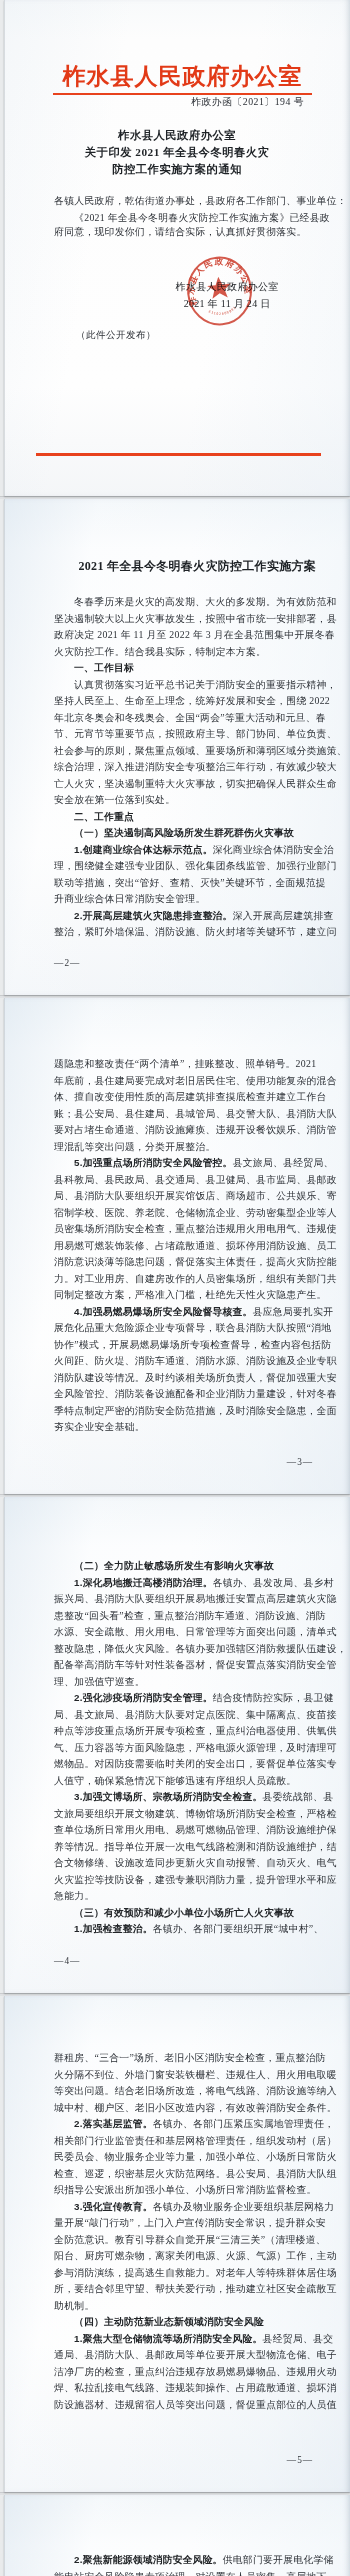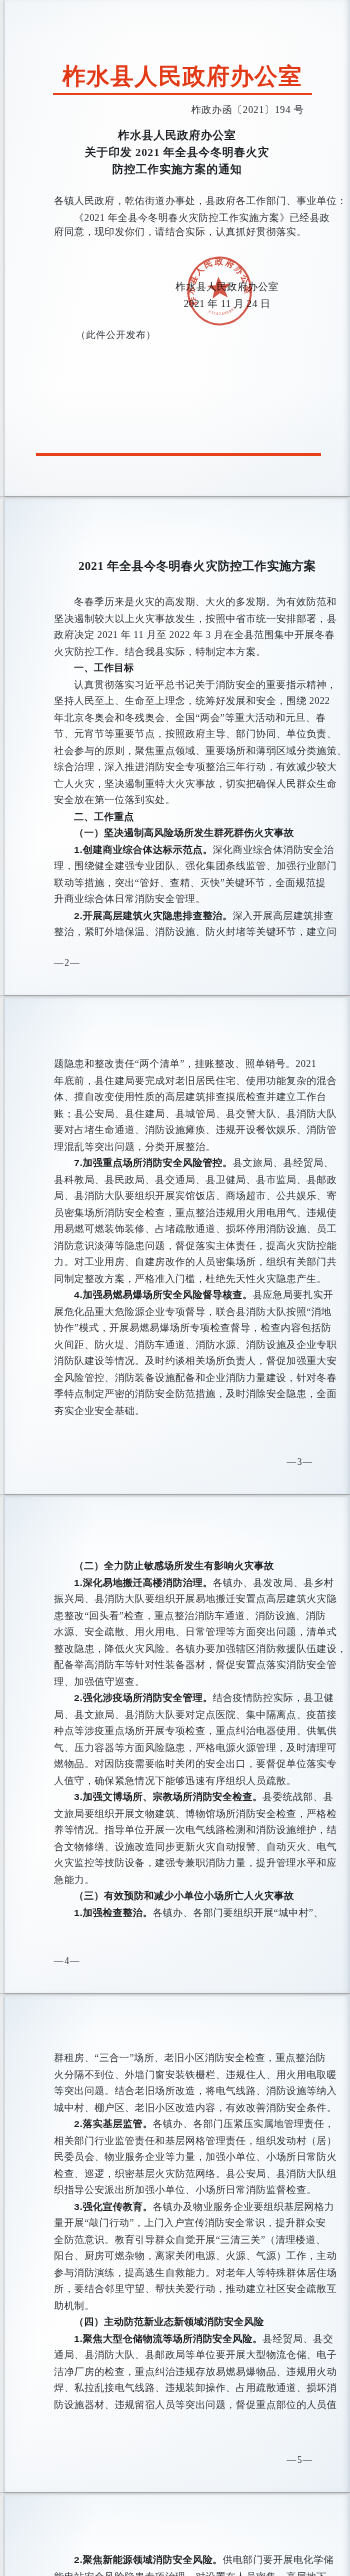--- a/index.html
+++ b/index.html
@@ -34,21 +34,21 @@
 
   
   .red-head{
     position:absolute;left:49px;top:60px;width:259px;height:33px;
     font-size:23px;line-height:33px;font-weight:700;text-align:center;
     color:#e23a17;letter-spacing:1px;font-family:"Liberation Serif","DejaVu Serif",serif;
   }
   .red-rule{position:absolute;left:49px;top:93px;width:259px;height:2.1px;background:#e8421d;}
   .red-rule--bottom{left:32px;top:453px;width:285px;height:2.6px;}
   .doc-no{
-    position:absolute;top:104px;right:46px;height:12.4px;
+    position:absolute;top:96px;right:46px;height:12.4px;
     font-size:9.8px;line-height:12.4px;color:#2c3036;letter-spacing:0.5px;
   }
   .doc-title{
     position:absolute;left:0;top:127px;width:346px;
     text-align:center;font-size:11.3px;line-height:17px;font-weight:700;color:#1f2327;
     letter-spacing:0.5px;
   }
   .recipient{
     position:absolute;left:50px;top:194px;width:289px;height:14.4px;
     font-size:9.8px;line-height:14.4px;letter-spacing:0.3px;white-space:nowrap;text-align:right;
@@ -159,23 +159,24 @@
   <div class="gap"></div>
 
   <section class="page">
     <div class="lines" style="top:58px">
         <div class="dl"><span class="sr">题隐患和整改责任“两个清单”，挂账整改、照单销号。2021</span></div>
         <div class="dl"><span class="sr">年底前，县住建局要完成对老旧居民住宅、使用功能复杂的混合</span></div>
         <div class="dl"><span class="sr">体、擅自改变使用性质的高层建筑排查摸底检查并建立工作台</span></div>
         <div class="dl"><span class="sr">账；县公安局、县住建局、县城管局、县交警大队、县消防大队</span></div>
         <div class="dl"><span class="sr">要对占堵生命通道、消防设施瘫痪、违规开设餐饮娱乐、消防管</span></div>
         <div class="dl"><span class="sr">理混乱等突出问题，分类开展整治。</span></div>
-        <div class="dl ind"><span class="sb">7.加强重点场所消防安全风险管控。</span><span class="sr">县文旅局、县经贸局、</span></div>
+        <div class="dl ind"><span class="sb">5.加强重点场所消防安全风险管控。</span><span class="sr">县文旅局、县经贸局、</span></div>
         <div class="dl"><span class="sr">县科教局、县民政局、县交通局、县卫健局、县市监局、县邮政</span></div>
         <div class="dl"><span class="sr">局、县消防大队要组织开展宾馆饭店、商场超市、公共娱乐、寄</span></div>
+        <div class="dl"><span class="sr">宿制学校、医院、养老院、仓储物流企业、劳动密集型企业等人</span></div>
         <div class="dl"><span class="sr">员密集场所消防安全检查，重点整治违规用火用电用气、违规使</span></div>
         <div class="dl"><span class="sr">用易燃可燃装饰装修、占堵疏散通道、损坏停用消防设施、员工</span></div>
         <div class="dl"><span class="sr">消防意识淡薄等隐患问题，督促落实主体责任，提高火灾防控能</span></div>
         <div class="dl"><span class="sr">力。对工业用房、自建房改作的人员密集场所，组织有关部门共</span></div>
         <div class="dl"><span class="sr">同制定整改方案，严格准入门槛，杜绝先天性火灾隐患产生。</span></div>
         <div class="dl ind"><span class="sb">4.加强易燃易爆场所安全风险督导核查。</span><span class="sr">县应急局要扎实开</span></div>
         <div class="dl"><span class="sr">展危化品重大危险源企业专项督导，联合县消防大队按照“消地</span></div>
         <div class="dl"><span class="sr">协作”模式，开展易燃易爆场所专项检查督导，检查内容包括防</span></div>
         <div class="dl"><span class="sr">火间距、防火堤、消防车通道、消防水源、消防设施及企业专职</span></div>
         <div class="dl"><span class="sr">消防队建设等情况。及时约谈相关场所负责人，督促加强重大安</span></div>
@@ -199,20 +200,21 @@
         <div class="dl"><span class="sr">配备举高消防车等针对性装备器材，督促安置点落实消防安全管</span></div>
         <div class="dl"><span class="sr">理、加强值守巡查。</span></div>
         <div class="dl ind"><span class="sb">2.强化涉疫场所消防安全管理。</span><span class="sr">结合疫情防控实际，县卫健</span></div>
         <div class="dl"><span class="sr">局、县文旅局、县消防大队要对定点医院、集中隔离点、疫苗接</span></div>
         <div class="dl"><span class="sr">种点等涉疫重点场所开展专项检查，重点纠治电器使用、供氧供</span></div>
         <div class="dl"><span class="sr">气、压力容器等方面风险隐患，严格电源火源管理，及时清理可</span></div>
         <div class="dl"><span class="sr">燃物品。对因防疫需要临时关闭的安全出口，要督促单位落实专</span></div>
         <div class="dl"><span class="sr">人值守，确保紧急情况下能够迅速有序组织人员疏散。</span></div>
         <div class="dl ind"><span class="sb">3.加强文博场所、宗教场所消防安全检查。</span><span class="sr">县委统战部、县</span></div>
         <div class="dl"><span class="sr">文旅局要组织开展文物建筑、博物馆场所消防安全检查，严格检</span></div>
+        <div class="dl"><span class="sr">查单位场所日常用火用电、易燃可燃物品管理、消防设施维护保</span></div>
         <div class="dl"><span class="sr">养等情况。指导单位开展一次电气线路检测和消防设施维护，结</span></div>
         <div class="dl"><span class="sr">合文物修缮、设施改造同步更新火灾自动报警、自动灭火、电气</span></div>
         <div class="dl"><span class="sr">火灾监控等技防设备，建强专兼职消防力量，提升管理水平和应</span></div>
         <div class="dl"><span class="sr">急能力。</span></div>
         <div class="dl ind"><span class="sb">（三）有效预防和减少小单位小场所亡人火灾事故</span></div>
         <div class="dl ind"><span class="sb">1.加强检查整治。</span><span class="sr">各镇办、各部门要组织开展“城中村”、</span></div>
       </div>
     <div class="pageno pageno--left">—4—</div>
   </section>
 

